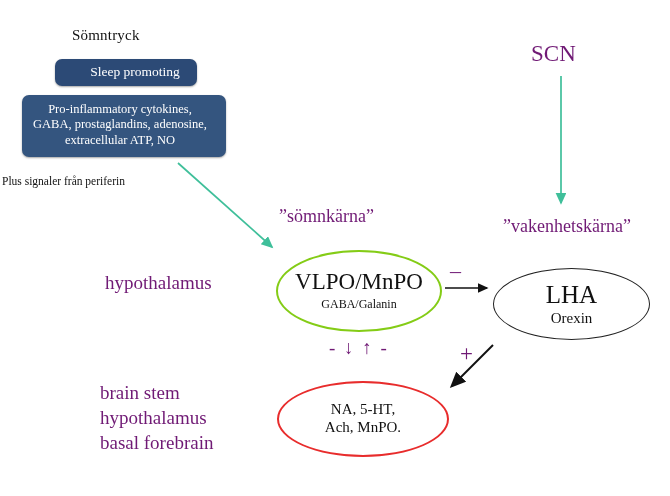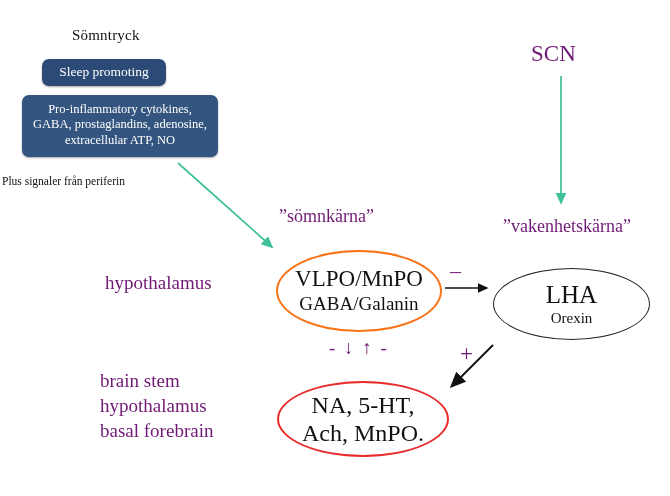--- a/index.html
+++ b/index.html
@@ -30,30 +30,30 @@
   }
   .blue-box {
     background: #2f4d7a;
     color: #ffffff;
     border-radius: 7px;
     text-align: center;
     line-height: 1.22;
     box-shadow: 0 1px 2px rgba(0,0,0,.35);
   }
   #sleep-promoting-box {
-    left: 42px; top: 59px;
+    left: 55px; top: 59px;
     width: 112px;
-    padding: 5px 6px 6px 6px;
+    padding: 5px 6px 6px 24px;
     font-size: 13.5px;
     background: #2c4a76;
   }
   #cytokines-box {
     left: 22px; top: 95px;
     width: 180px;
-    padding: 7px 8px 9px 8px;
+    padding: 7px 16px 9px 8px;
     font-size: 12.5px;
     background: #34557f;
   }
   #plus-signaler {
     left: 2px; top: 175px;
     font-size: 11.5px;
     color: #111;
   }
 
   
@@ -68,36 +68,36 @@
   }
   #vakenhetskarna-label {
     left: 503px; top: 216px;
     font-size: 18px;
   }
   #hypothalamus-left {
     left: 105px; top: 272px;
     font-size: 19px;
   }
   #region-list {
-    left: 100px; top: 368px;
+    left: 100px; top: 380px;
     font-size: 19px;
     line-height: 1.32;
   }
   #vlpo-ellipse {
     left: 276px; top: 250px;
     width: 162px; height: 78px;
-    border: 2px solid #f97316;
+    border: 2px solid #84cc16;
     border-radius: 50%;
     display: flex;
     flex-direction: column;
     align-items: center;
     justify-content: center;
   }
   #vlpo-title { font-size: 23px; line-height: 1.05; }
-  #vlpo-sub { font-size: 19px; margin-top: 2px; }
+  #vlpo-sub { font-size: 12px; margin-top: 2px; }
 
   #lha-ellipse {
     left: 493px; top: 268px;
     width: 155px; height: 70px;
     border: 1.6px solid #222;
     border-radius: 50%;
     display: flex;
     flex-direction: column;
     align-items: center;
     justify-content: center;
@@ -109,21 +109,21 @@
     left: 277px; top: 381px;
     width: 168px; height: 72px;
     border: 2.6px solid #e82c2c;
     border-radius: 50%;
     display: flex;
     flex-direction: column;
     align-items: center;
     justify-content: center;
     line-height: 1.18;
   }
-  #na-text { font-size: 24px; text-align: center; }
+  #na-text { font-size: 15px; text-align: center; }
 
   
   #minus-top {
     left: 450px; top: 258px;
     font-size: 22px;
   }
   #plus-sign {
     left: 460px; top: 341px;
     font-size: 23px;
   }

